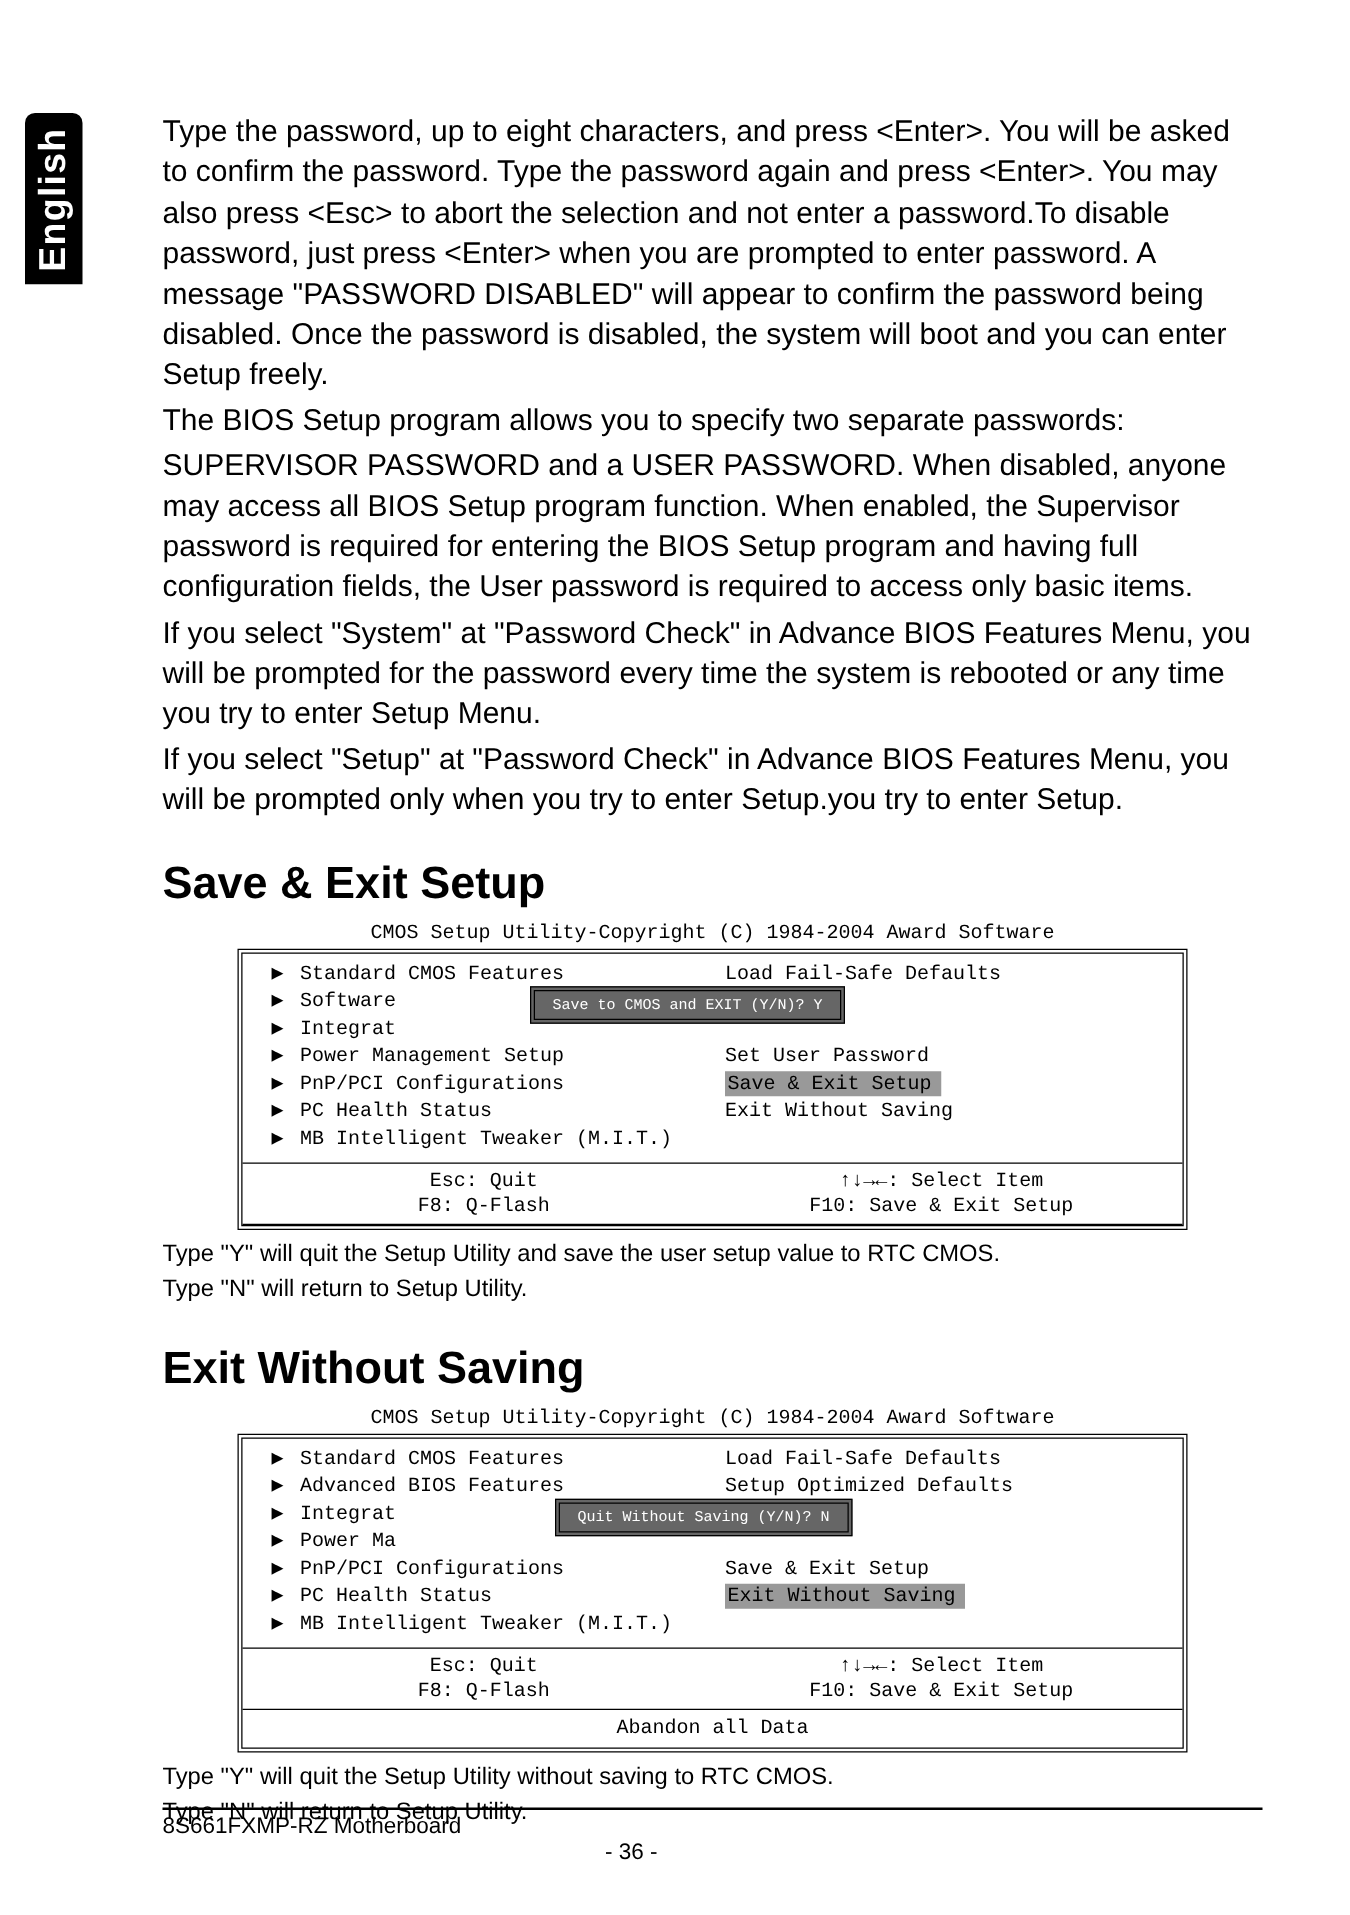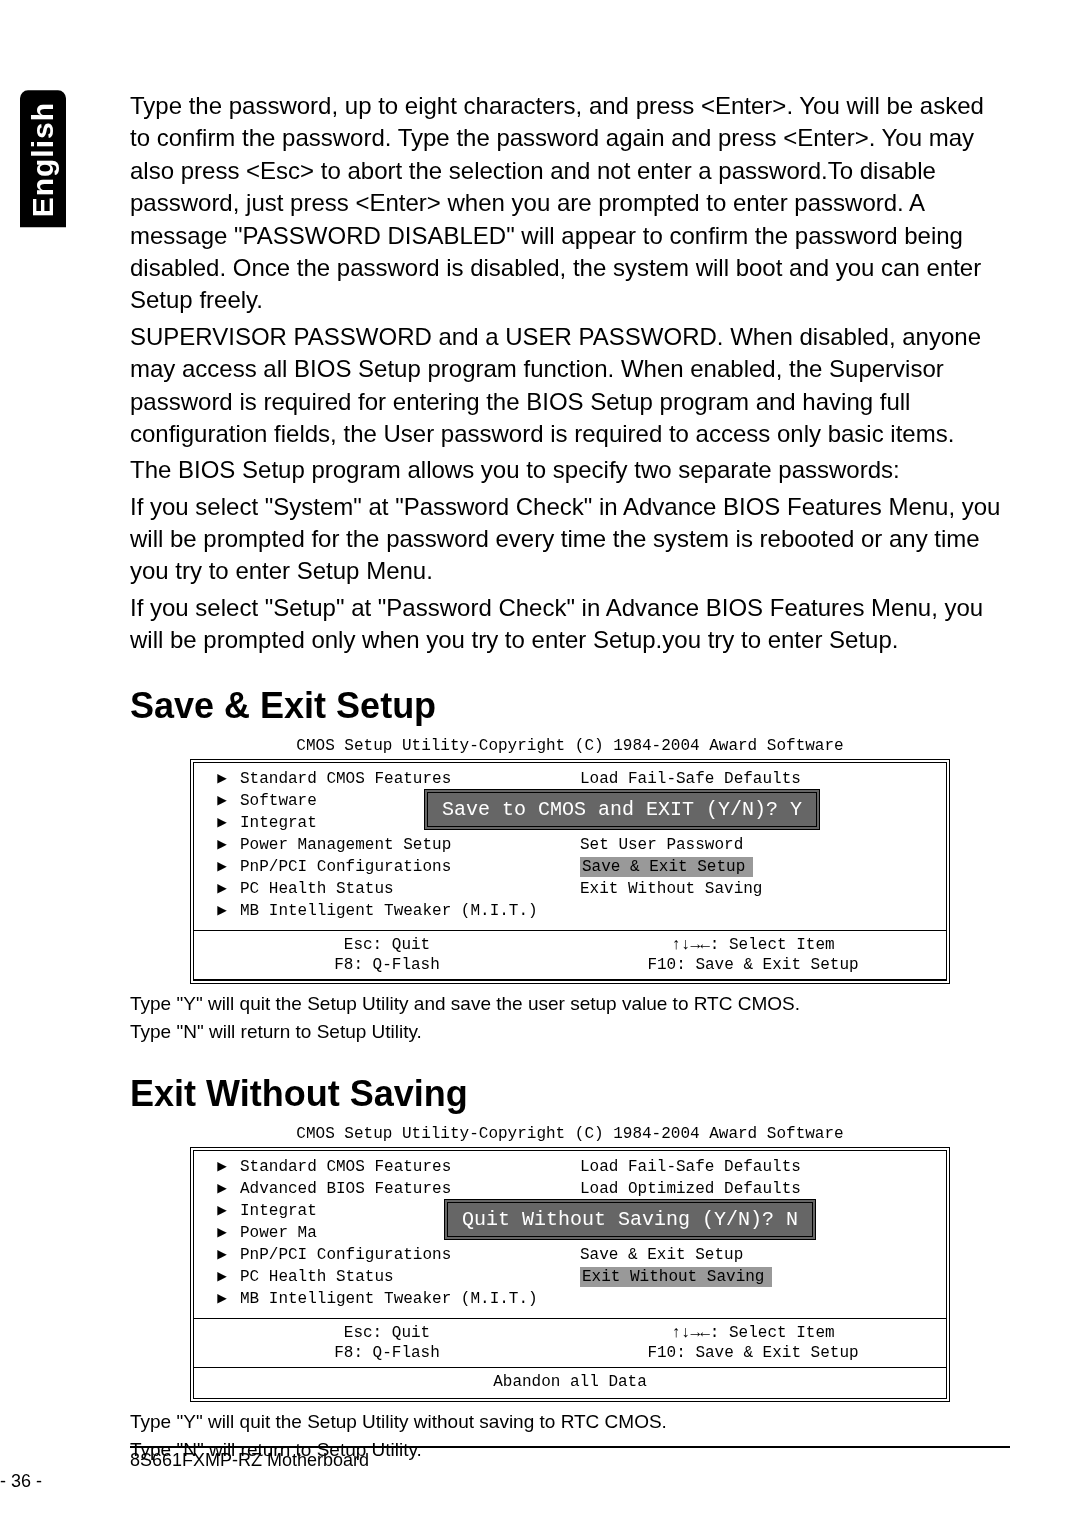--- a/index.html
+++ b/index.html
@@ -77,21 +77,21 @@
     height: 20px;
     line-height: 20px;
   }
   .dialog {
     position: absolute;
     border: 4px double #000;
     background: #666;
     color: #fff;
     padding: 3px 14px;
     font-family: "Courier New", monospace;
-    font-size: 20px;
+    font-size: 12px;
     white-space: nowrap;
     z-index: 5;
   }
   .bios-bottom {
     display: flex;
     border-bottom: 1px solid #000;
     padding: 4px 10px 4px 10px;
   }
   .bios-bottom > div { width: 50%; text-align: center; }
   .bios-bottom .row { height: 20px; }
@@ -109,31 +109,31 @@
     bottom: 40px;
     left: 130px;
     right: 70px;
     border-top: 2px solid #000;
     padding-top: 2px;
     font-size: 18px;
     display: flex;
     flex-direction: column;
   }
   .footer .fl { flex: 0 0 auto; }
-  .footer .fc { flex: 1; text-align: left; margin-left: -130px; }
+  .footer .fc { flex: 1; text-align: center; margin-left: -130px; }
 </style>
 </head>
 <body>
 
 <div class="lang-tab">English</div>
 
 <div>
   <div class="body-text">Type the password, up to eight characters, and press &lt;Enter&gt;. You will be asked to confirm the password. Type the password again and press &lt;Enter&gt;. You may also press &lt;Esc&gt; to abort the selection and not enter a password.To disable password, just press &lt;Enter&gt; when you are prompted to enter password. A message "PASSWORD DISABLED" will appear to confirm the password being disabled. Once the password is disabled, the system will boot and you can enter Setup freely.</div>
+  <div class="body-text">The BIOS Setup program allows you to specify two separate passwords:</div>
   <div class="body-text">SUPERVISOR PASSWORD and a USER PASSWORD. When disabled, anyone may access all BIOS Setup program function. When enabled, the Supervisor password is required for entering the BIOS Setup program and having full configuration fields, the User password is required to access only basic items.</div>
-  <div class="body-text">The BIOS Setup program allows you to specify two separate passwords:</div>
   <div class="body-text">If you select "System" at "Password Check" in Advance BIOS Features Menu, you will be prompted for the password every time the system is rebooted or any time you try to enter Setup Menu.</div>
   <div class="body-text">If you select "Setup" at "Password Check" in Advance BIOS Features Menu, you will be prompted only when you try to enter Setup.you try to enter Setup.</div>
 </div>
 
 <div class="section-title">Save &amp; Exit Setup</div>
 <div class="bios-title">CMOS Setup Utility-Copyright (C) 1984-2004 Award Software</div>
 <div class="bios-outer">
   <div class="bios-main" style="position:relative;">
     <div class="bios-left">
       <div class="menu-row">
@@ -229,21 +229,21 @@
       <div class="menu-row">
           <span class="menu-arrow">▶</span>
           <span>MB Intelligent Tweaker (M.I.T.)</span>
         </div>
     </div>
     <div class="bios-right">
       <div class="right-row">
           <span>Load Fail-Safe Defaults</span>
         </div>
       <div class="right-row">
-          <span>Load Optimized Defaults</span>
+          <span>Setup Optimized Defaults</span>
         </div>
       <div class="right-row"></div>
       <div class="right-row"></div>
       <div class="right-row">
           <span>Save &amp; Exit Setup</span>
         </div>
       <div class="right-row">
           <span class="highlighted">Exit Without Saving</span>
         </div>
     </div>

